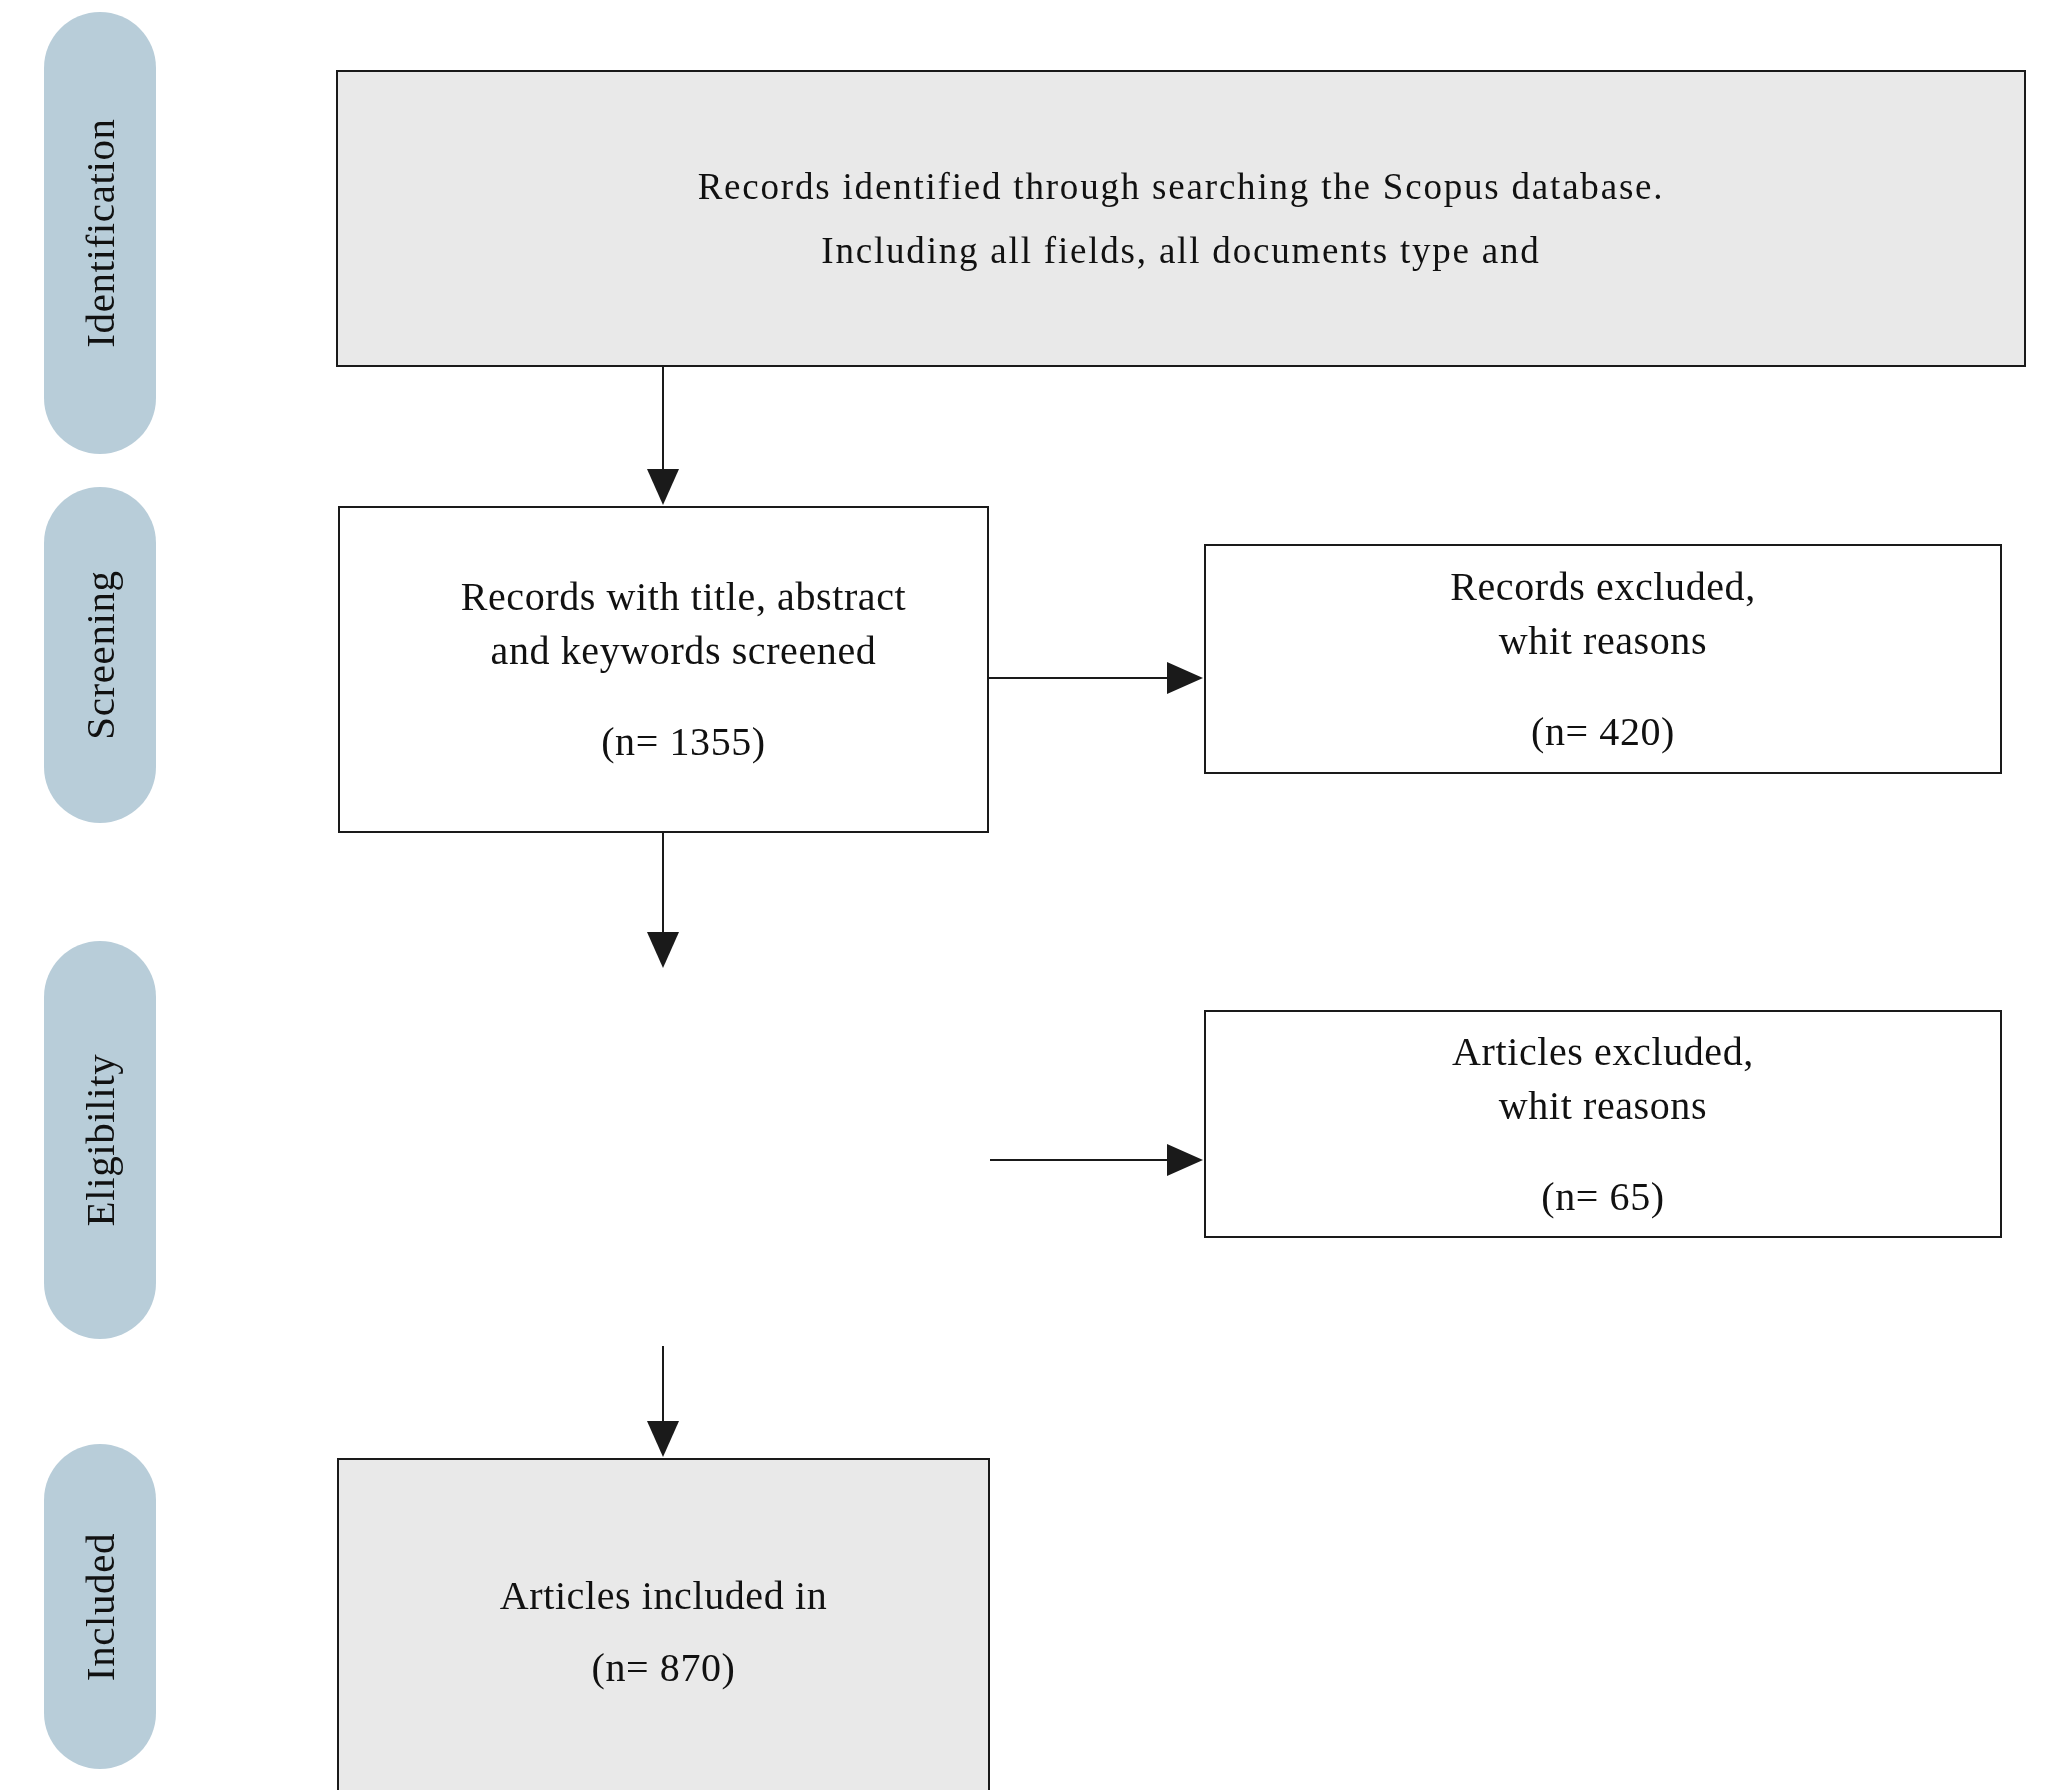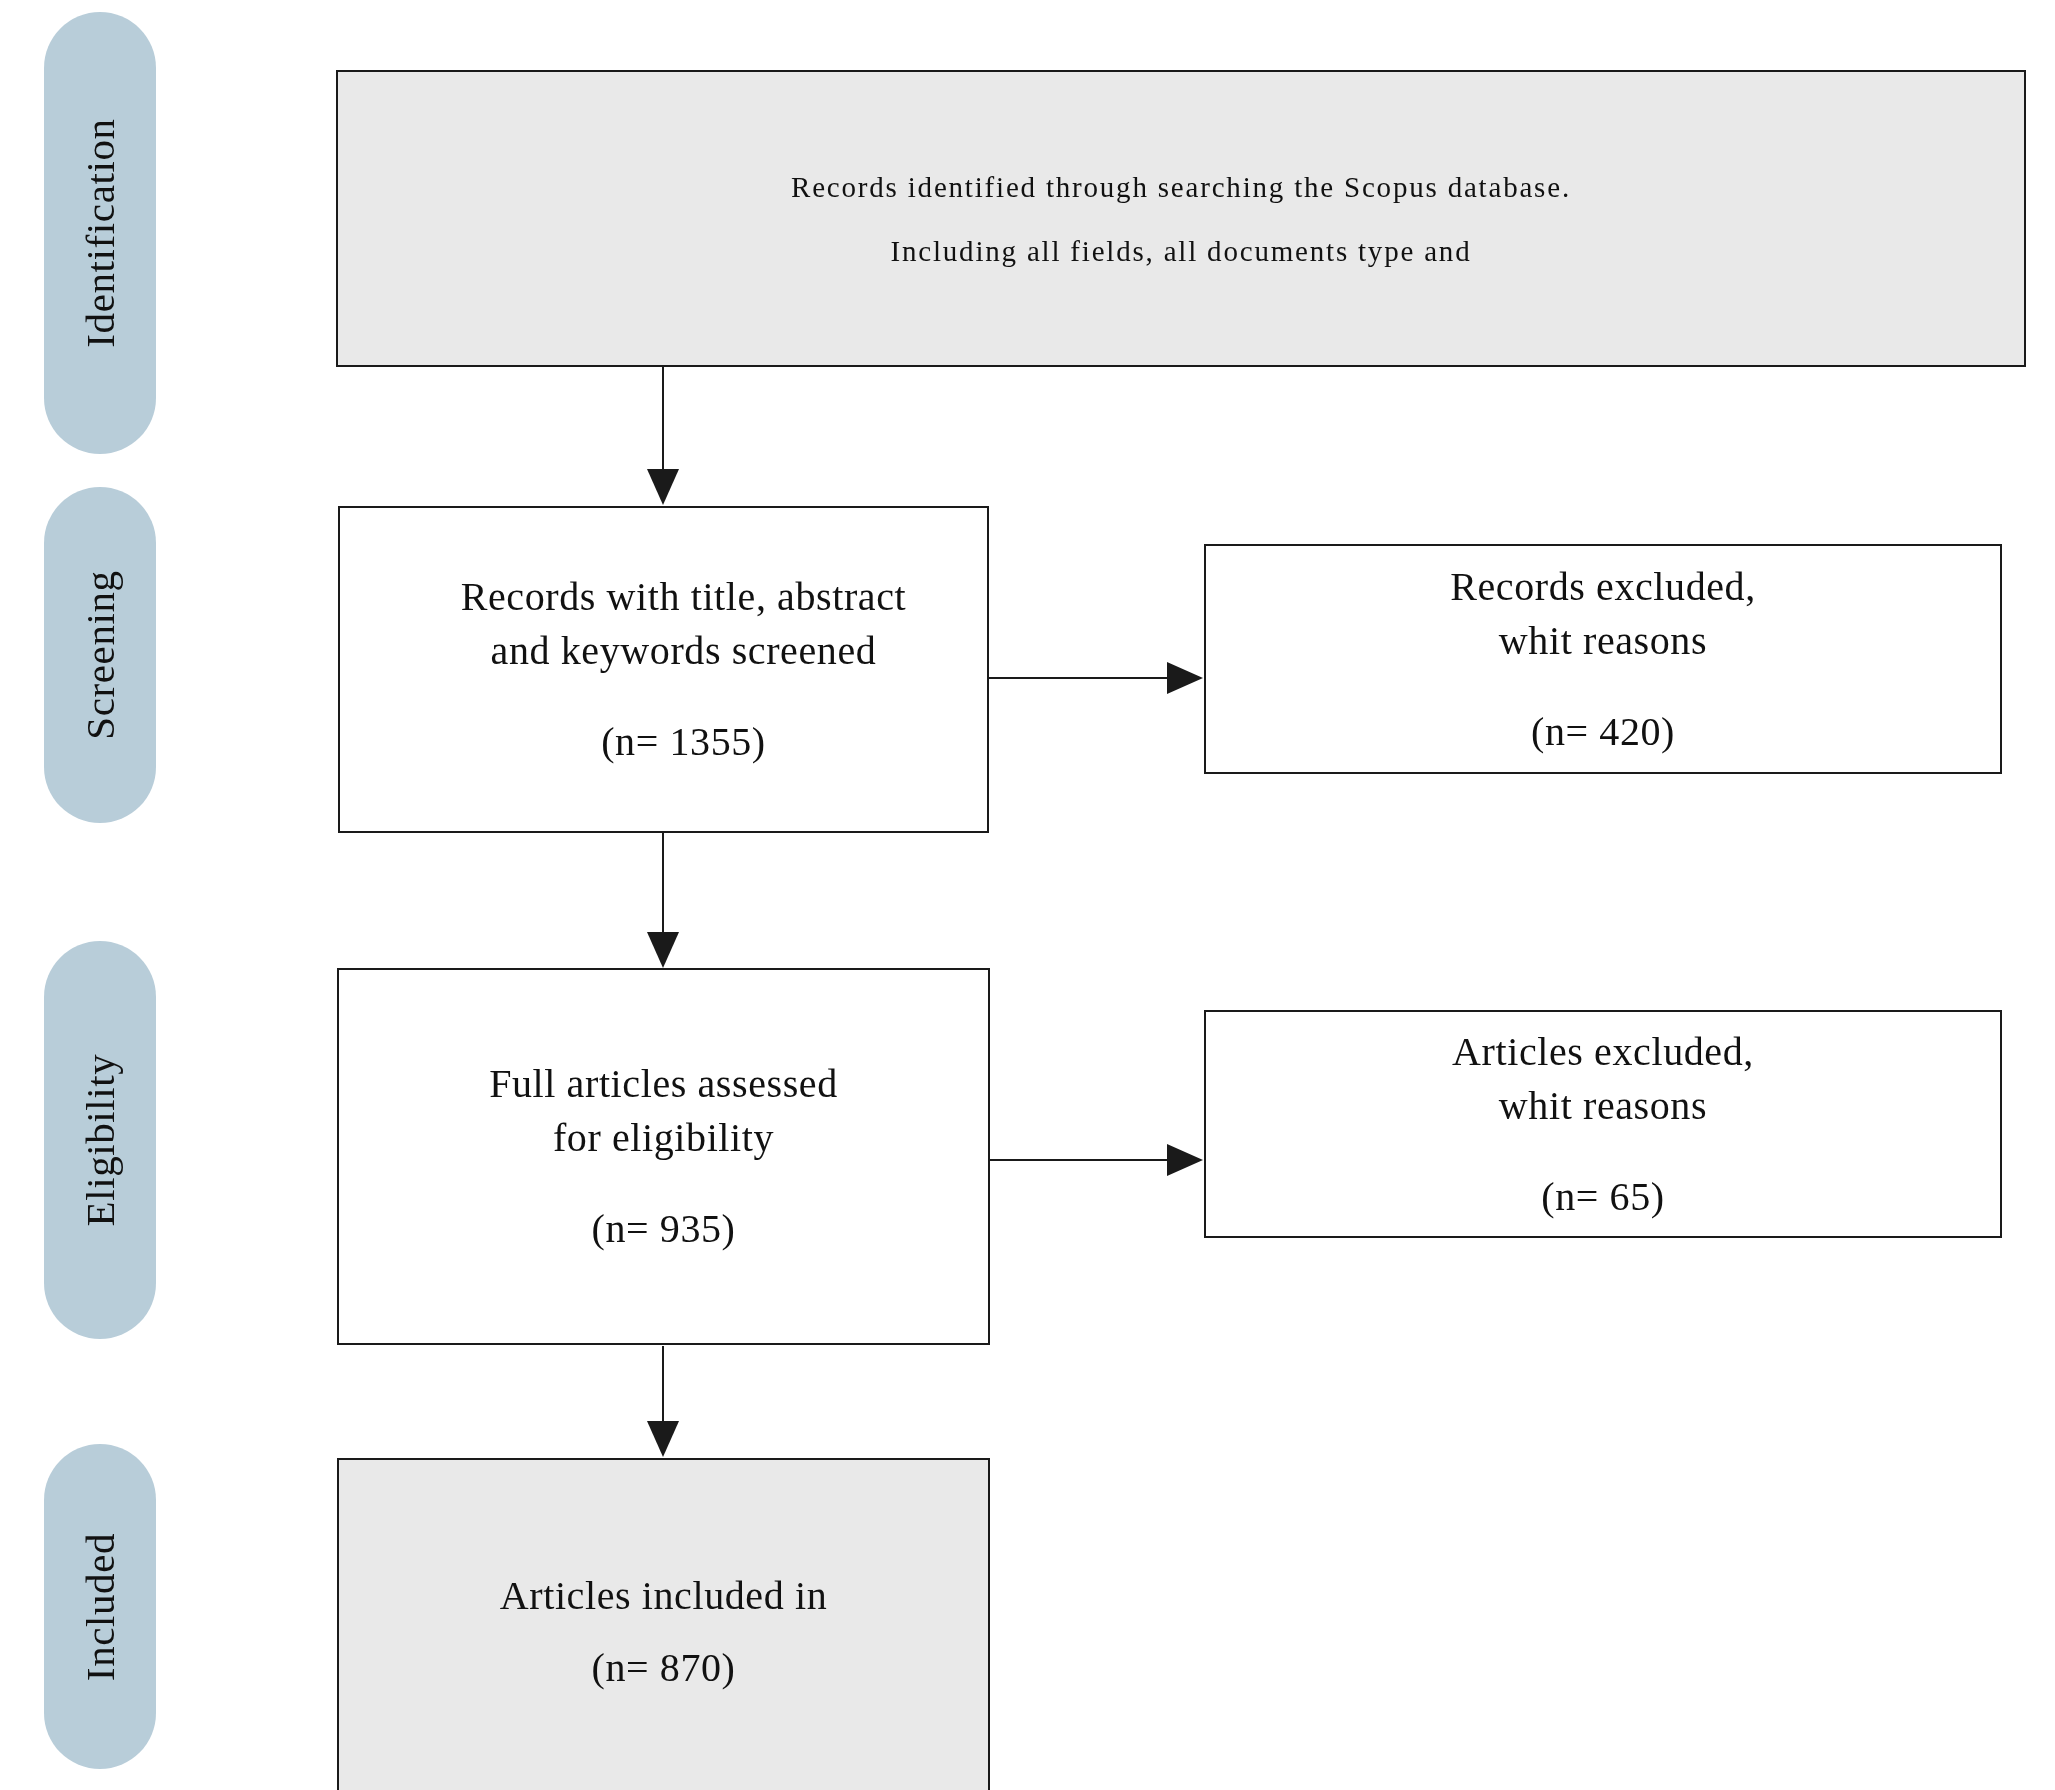--- a/index.html
+++ b/index.html
@@ -38,21 +38,21 @@
     border: 2.4px solid var(--border, #1a1a1a);
     background: var(--box-white, #ffffff);
     box-sizing: border-box;
     display: flex; flex-direction: column;
     align-items: center; justify-content: center;
     text-align: center;
   }
   .box.gray { background: var(--box-gray, #e9e9e9); }
   .box .line  { font-size: 40px; line-height: 54px; letter-spacing: 0.6px; }
   .box .count { font-size: 40px; line-height: 54px; letter-spacing: 0.6px; margin-top: 37px; font-family: Liberation Serif, serif; }
-  .box.header .line { font-size: 29px; line-height: 64px; letter-spacing: 1.8px; }
+  .box.header .line { font-size: 37px; line-height: 64px; letter-spacing: 1.8px; }
 
   
   .shaft-v { position: absolute; width: 2.4px;  background: var(--border, #1a1a1a); }
   .shaft-h { position: absolute; height: 2.4px; background: var(--border, #1a1a1a); }
   .head-down {
     position: absolute; width: 0; height: 0;
     border-left: 16.3px solid transparent;
     border-right: 16.3px solid transparent;
     border-top: 36px solid var(--border, #1a1a1a);
   }
@@ -106,25 +106,20 @@
     <div class="line">Records excluded,</div>
     <div class="line">whit reasons</div>
     <div class="count">(n= 420)</div>
   </div>
 
   <div>
     <div class="shaft-v" style="left:662px; top:832px; height:101px;"></div>
     <div class="head-down" style="left:647px; top:932px;"></div>
   </div>
 
-  <div class="box" style="left:337px; top:968px; width:653px; height:377px;">
-    <div class="line">Full articles assessed</div>
-    <div class="line">for eligibility</div>
-    <div class="count">(n= 935)</div>
-  </div>
 
   <div>
     <div class="shaft-h" style="left:990px; top:1159px; width:179px;"></div>
     <div class="head-right" style="left:1167px; top:1144px;"></div>
   </div>
 
   <div class="box" style="left:1204px; top:1010px; width:798px; height:228px;">
     <div class="line">Articles excluded,</div>
     <div class="line">whit reasons</div>
     <div class="count">(n= 65)</div>

